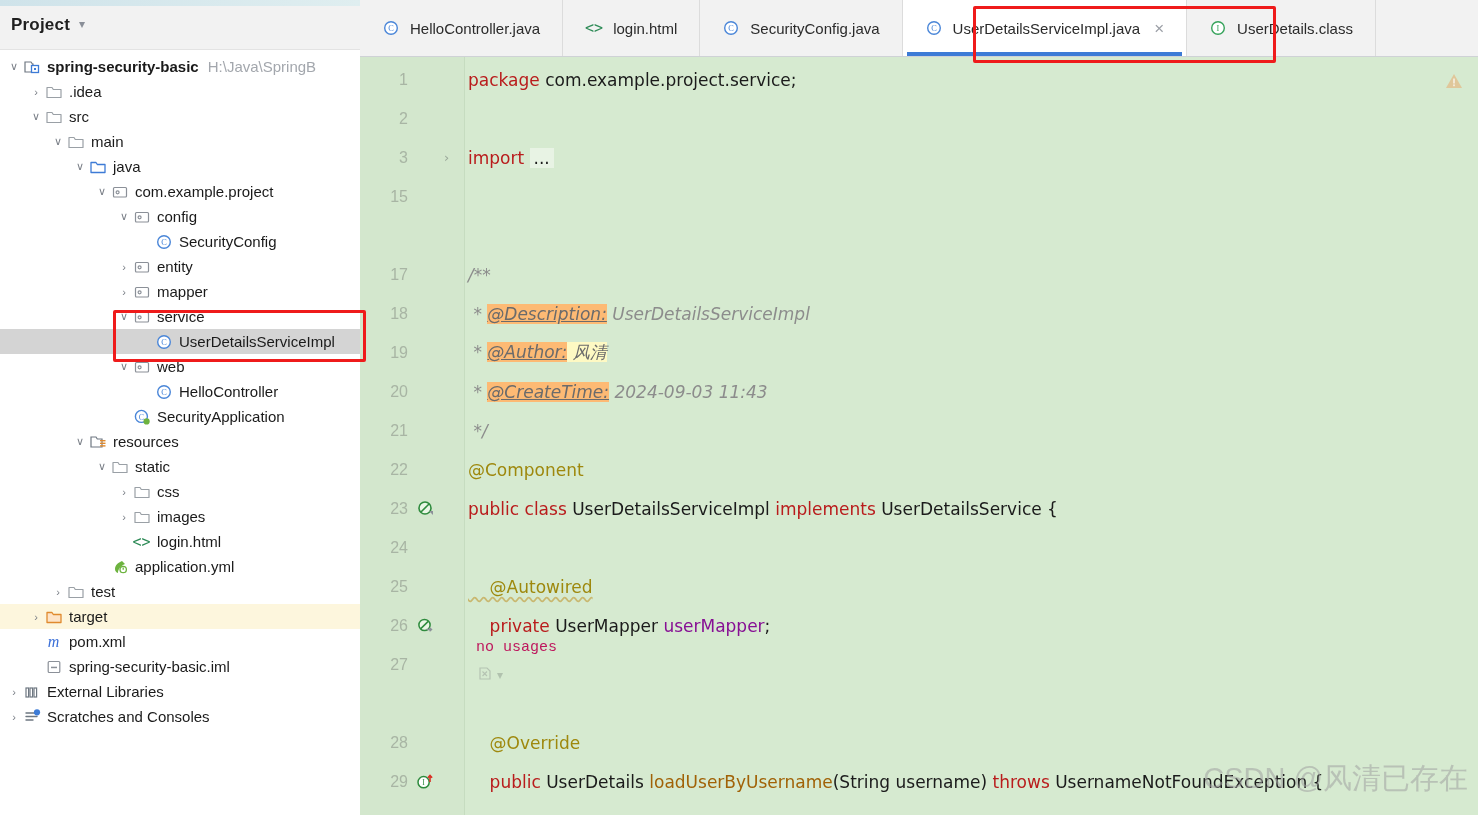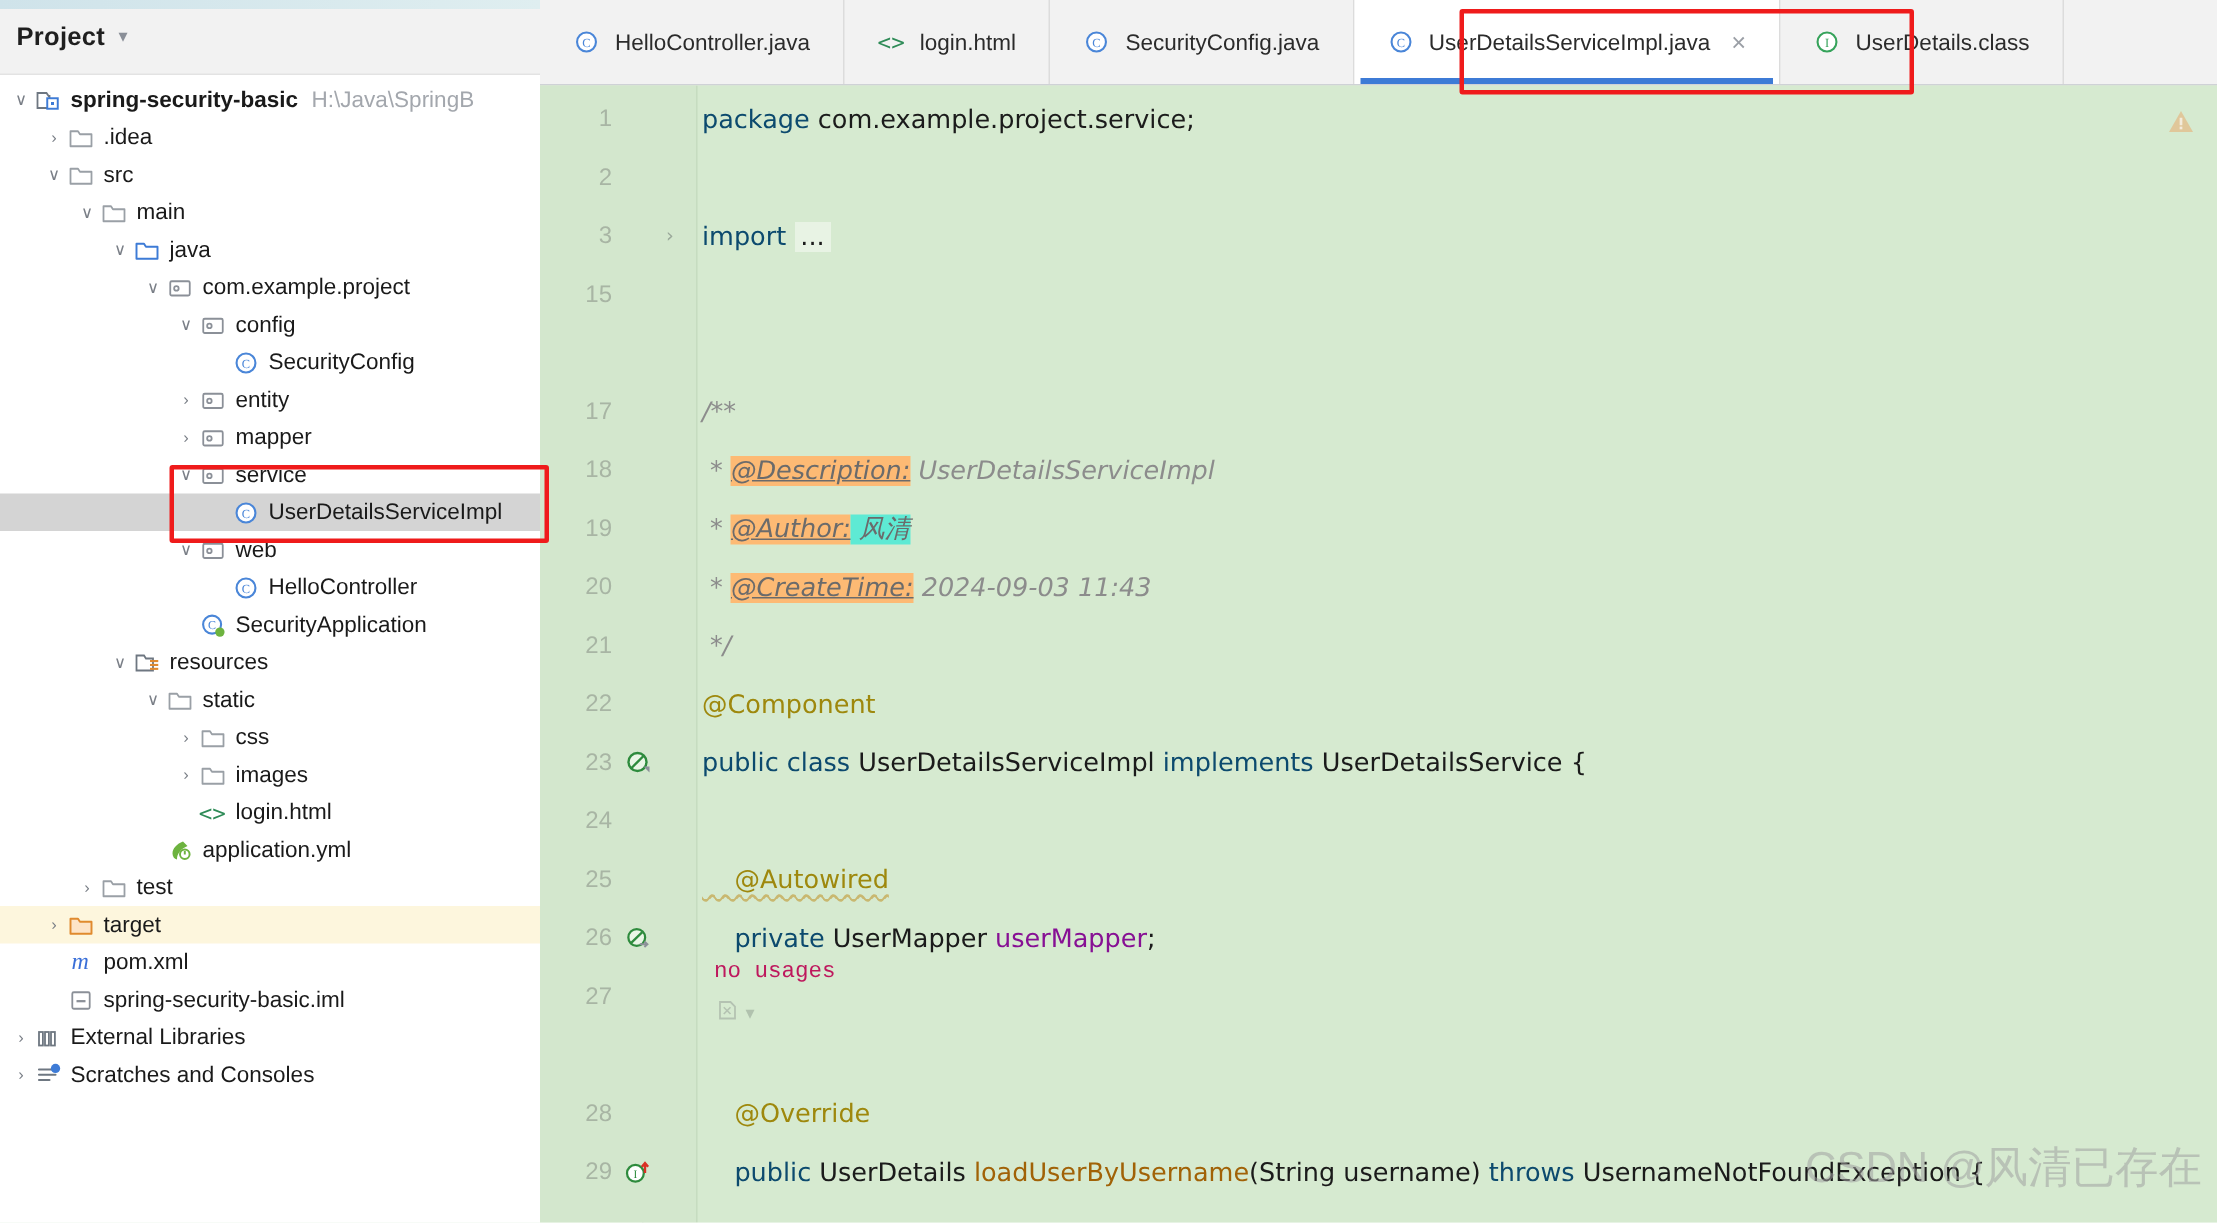--- a/index.html
+++ b/index.html
@@ -140,25 +140,25 @@
   .ctext {
     position: absolute; left: 108px;
     white-space: pre;
     color: #1b1b1b;
   }
   .fold {
     position: absolute; left: 84px; color: #9aa89a; font-size: 13px;
   }
 
   
-  .kw { color: #0c4a6e; }
+  .kw { color: #b91c1c; }
   .anno { color: #9e880d; }
   .cmt { color: #8c8c8c; font-style: italic; }
   .cmt-tag { color: #6b6b6b; font-style: italic; text-decoration: underline; background: #fdba74; }
-  .cmt-hl { background: #5eead4; font-style: italic; color: #6b6b6b; margin-top: 13px; }
+  .cmt-hl { background: #fef9c3; font-style: italic; color: #6b6b6b; margin-top: 13px; }
   .field { color: #871094; }
   .mth { color: #a16207; }
   .plain { color: #1b1b1b; }
   .wavy { text-decoration: underline wavy #c9b870; text-underline-offset: 4px; }
   .import-dots { background: #e8f3e4; padding: 0 4px; }
 
   .inlay {
     position: absolute; left: 108px;
     font-family: Liberation Mono, monospace;
     font-size: 15px; color: #be185d;

